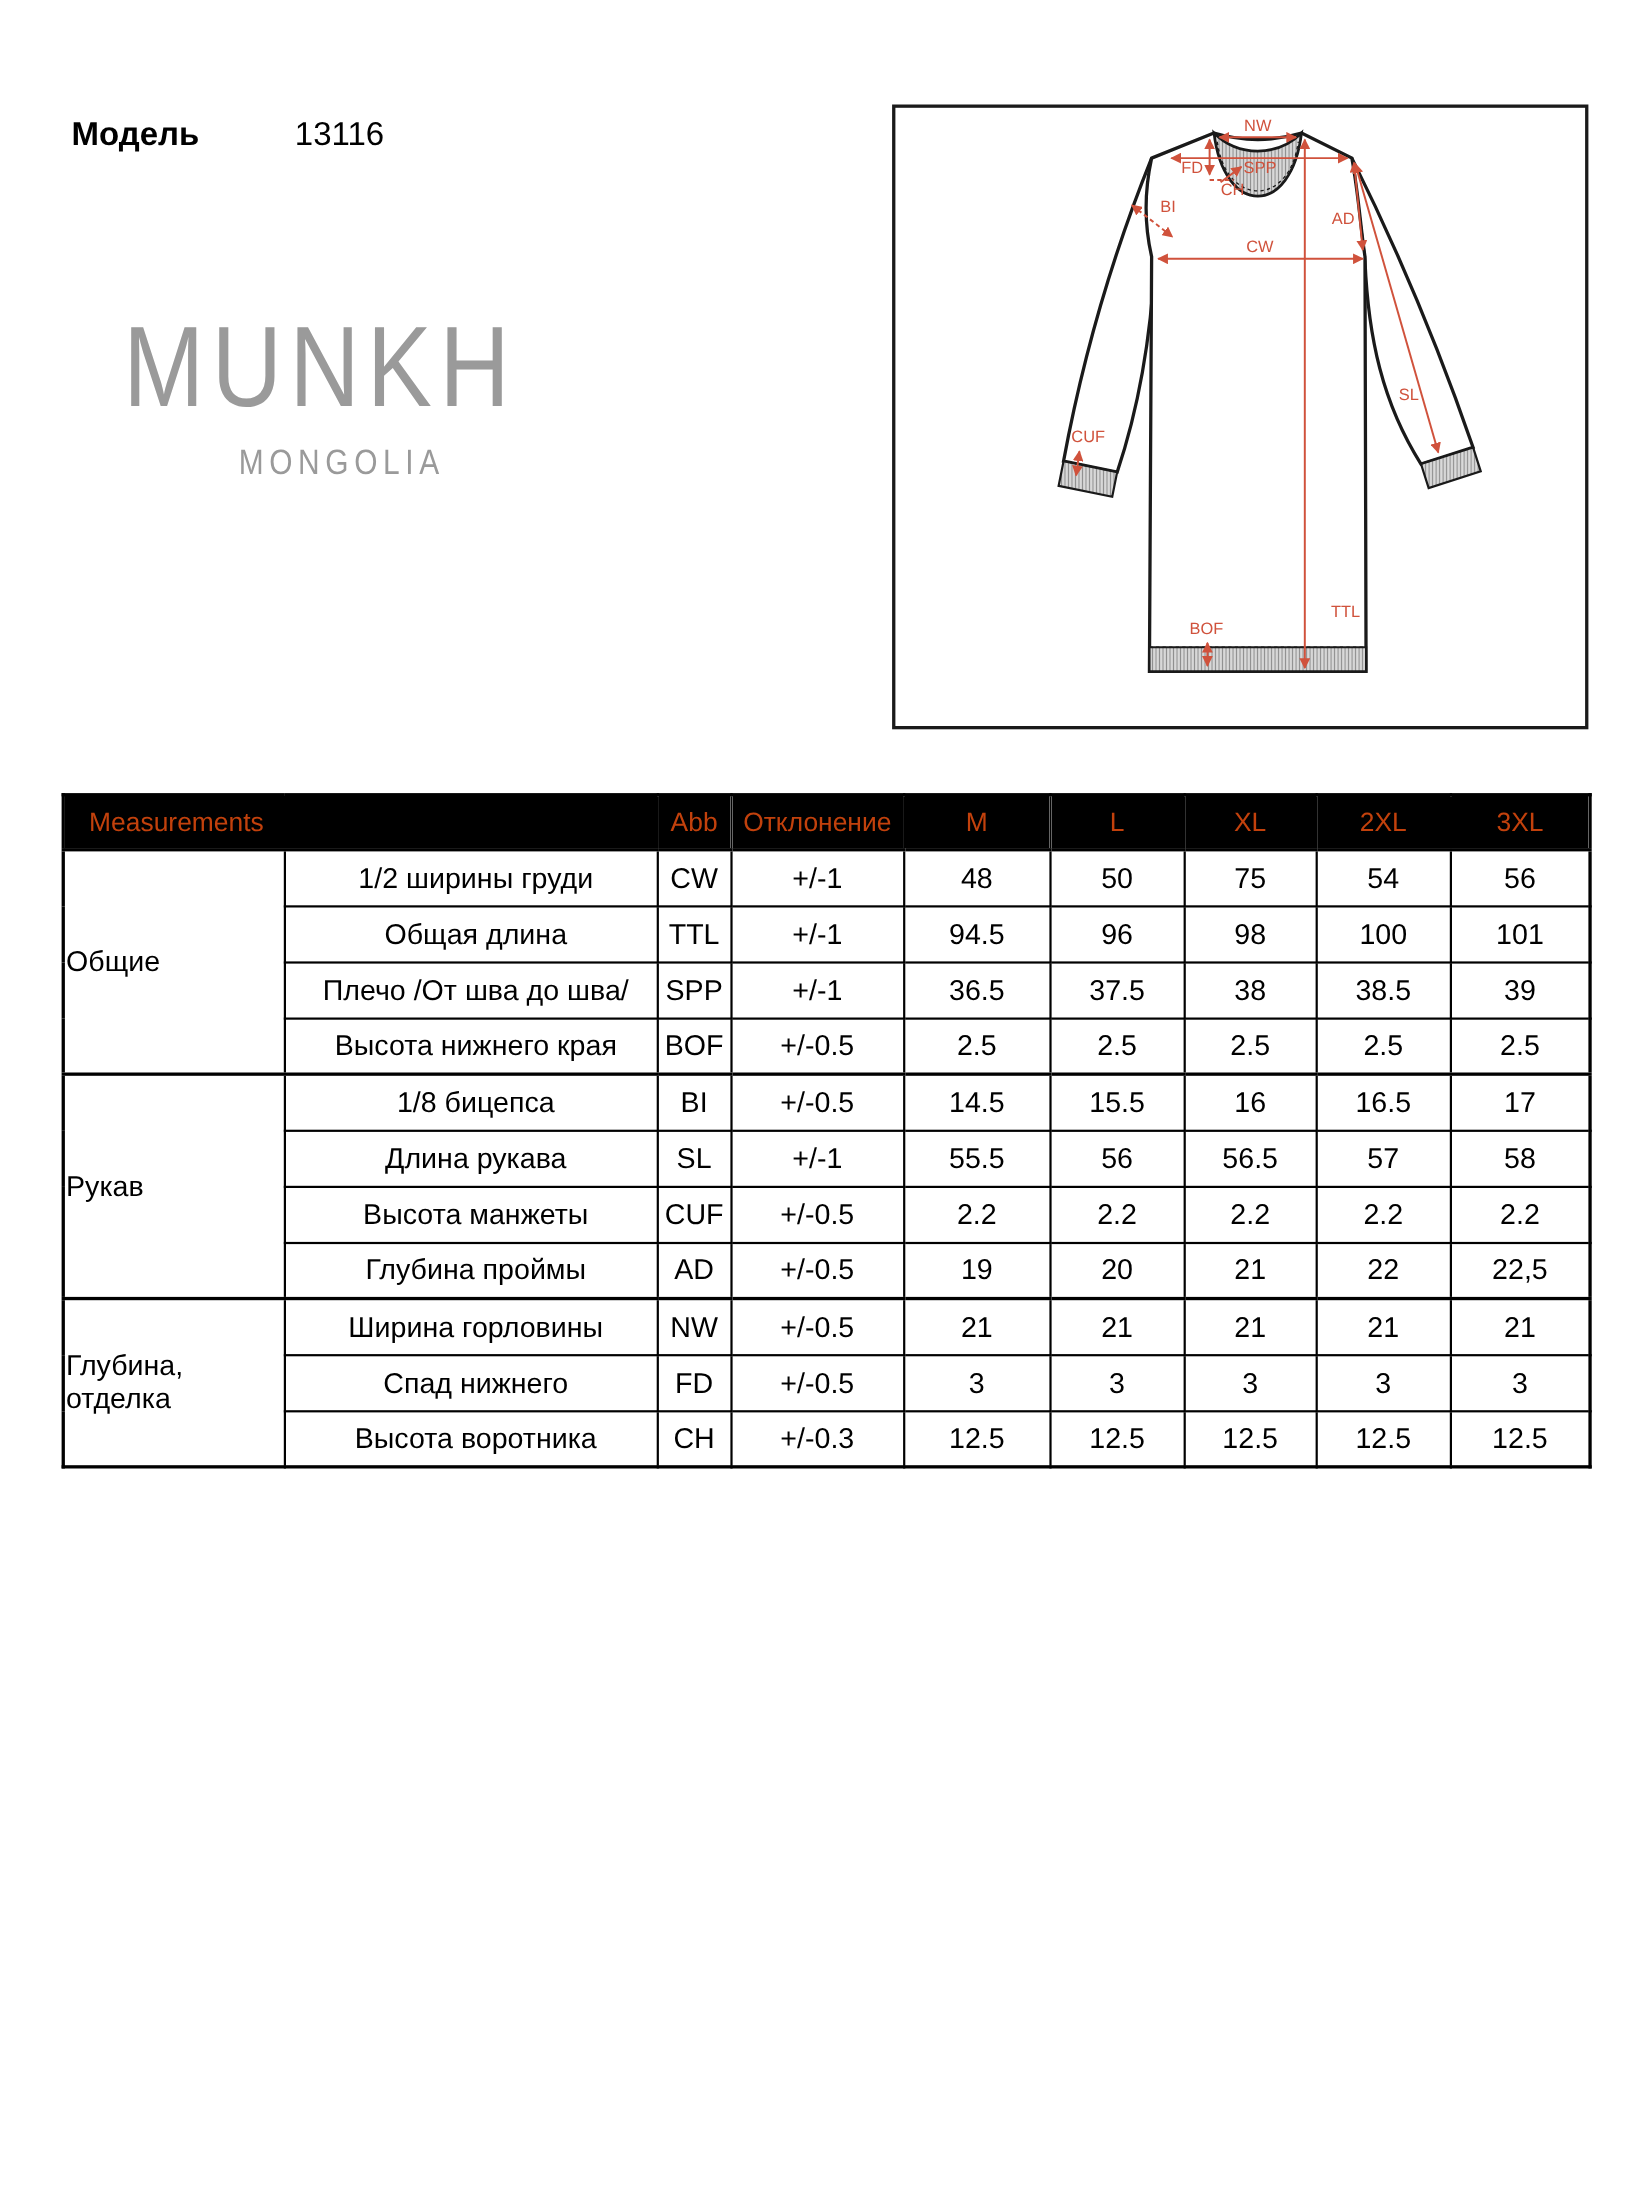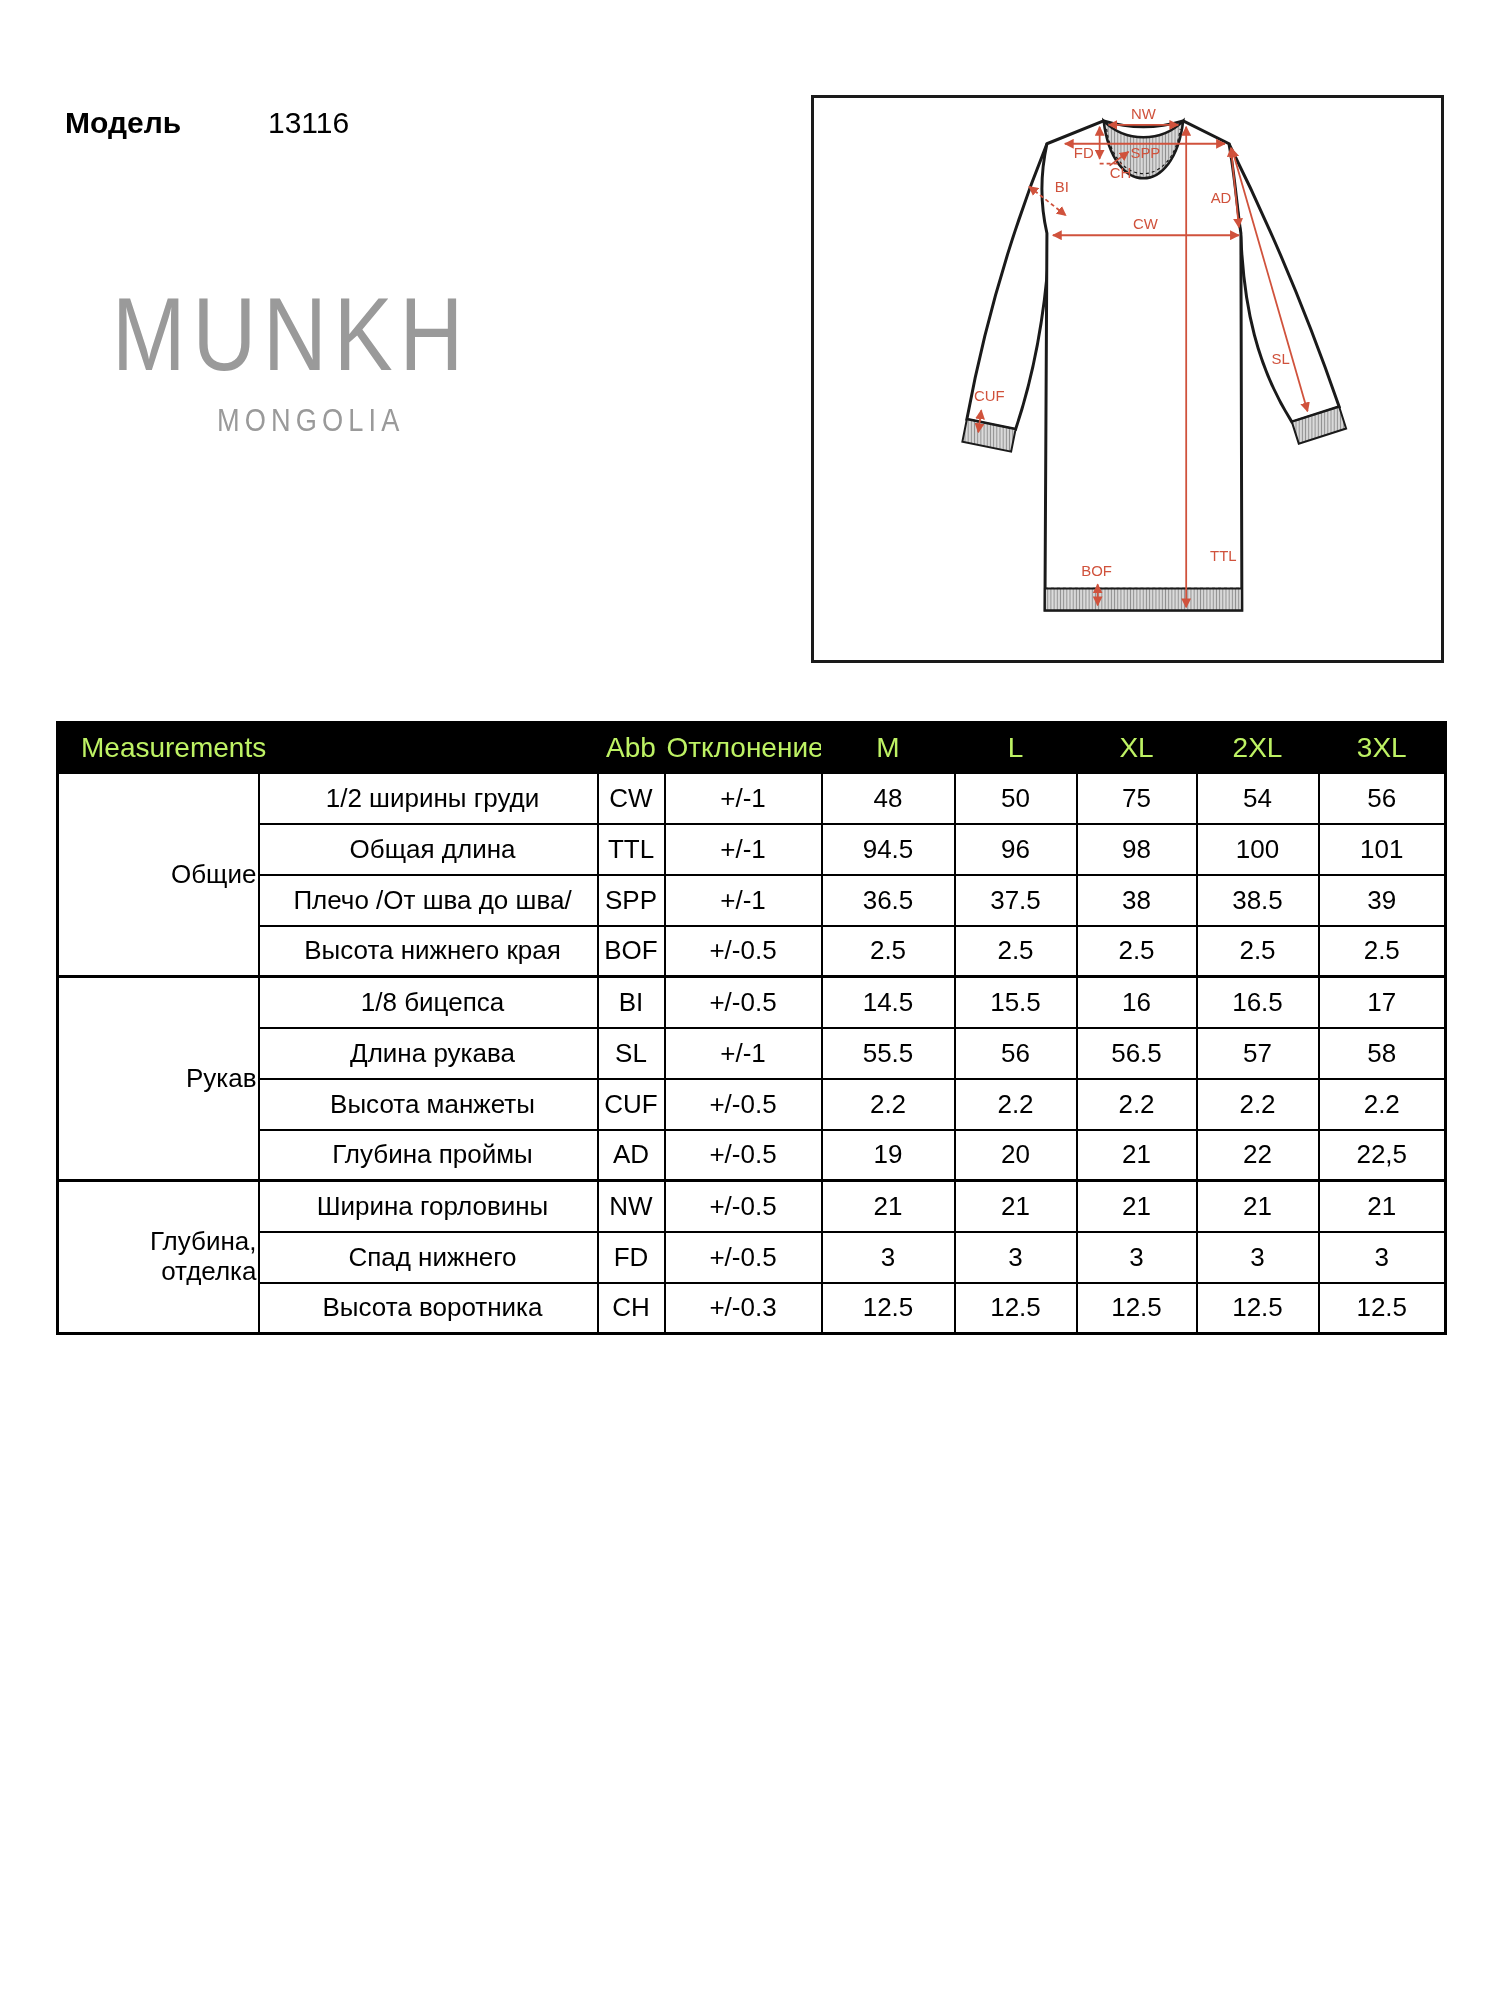--- a/index.html
+++ b/index.html
@@ -22,25 +22,25 @@
   .sketch-box{position:absolute;left:811px;top:95px;width:633px;height:568px;
       border:3px solid #1a1a1a;box-sizing:border-box;background:#fff;}
   .sketch-box svg{display:block;}
   .m-label{font-size:15px;fill:#d0523c;font-family:"Liberation Sans",sans-serif;}
 
   
   table.meas{position:absolute;left:56px;top:721px;width:1388px;border-collapse:collapse;
       table-layout:fixed;font-size:26px;}
   table.meas td{border:2px solid #000;overflow:hidden;white-space:normal;}
   table.meas{border:3px solid #000;}
-  thead td{background:#000;color:#bef264;border-color:#000;font-size:28px;height:45px;}
+  thead td{background:#000;color:#c2410c;border-color:#000;font-size:24px;height:45px;}
   .h-meas{text-align:left;padding-left:22px;}
   .h-abb,.h-tol,.h-size{text-align:center;}
   tbody tr{height:51px;}
-  td.group-cell{text-align:right;vertical-align:middle;line-height:1.15;}
+  td.group-cell{text-align:left;vertical-align:middle;line-height:1.15;}
   td.desc-cell{text-align:center;padding-left:10px;}
   td.abb-cell,td.tol-cell,td.val-cell{text-align:center;}
   tr.group-start td{border-top-width:3px;}
 </style>
 </head>
 <body>
 
 <div class="model-row">
   <span class="model-label">Модель</span>
   <span class="model-number">13116</span>

